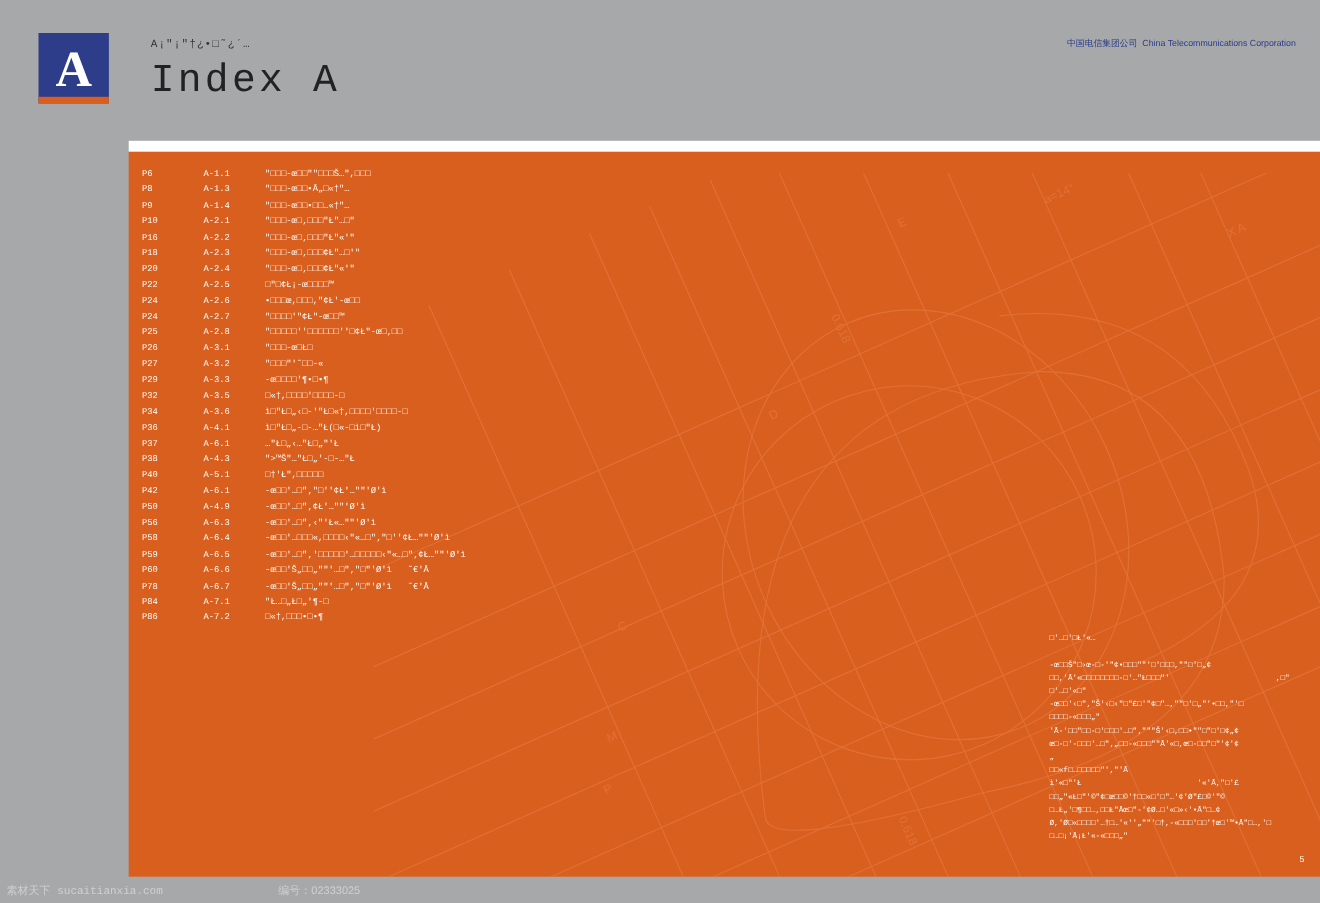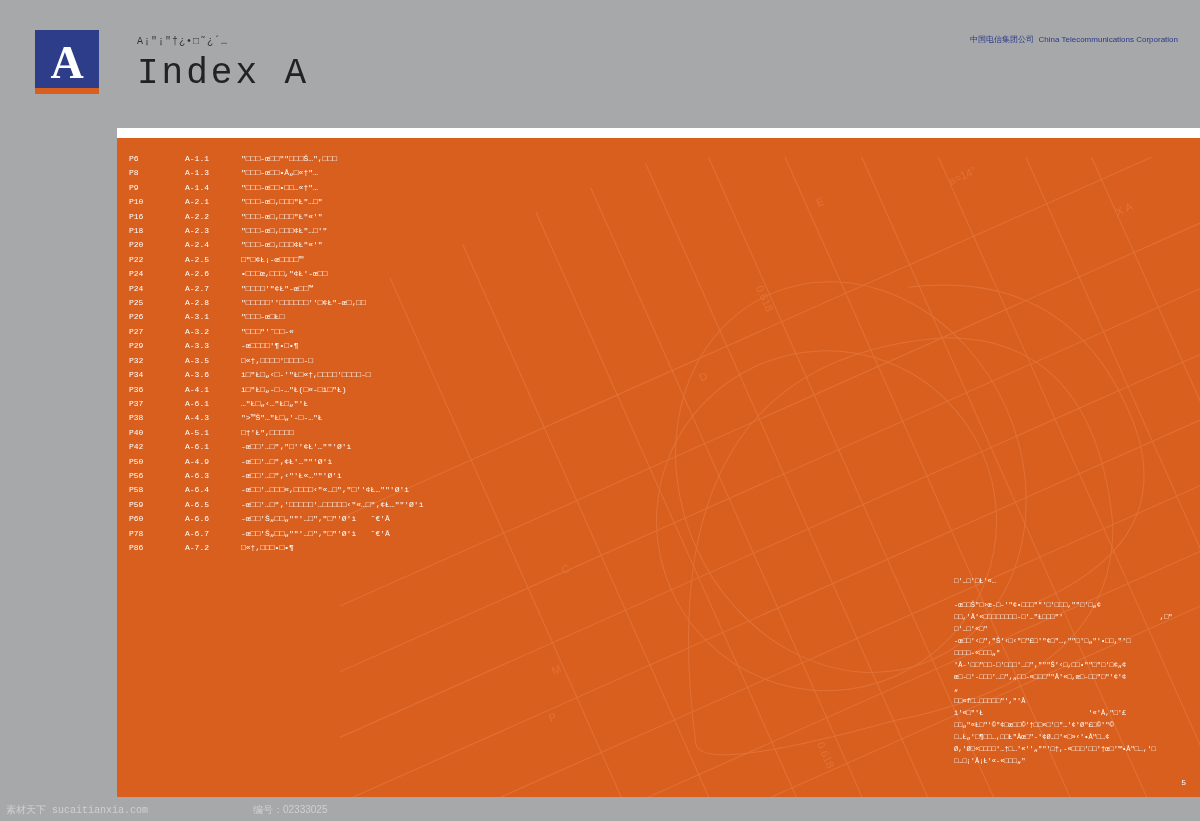--- a/index.html
+++ b/index.html
@@ -340,20 +340,25 @@
         <span class="idx-page">P60</span>
         <span class="idx-code">A-6.6</span>
         <span class="idx-desc">-œ□□'Š„□□„""'…□"‚"□"'Ø'ì   ˜€'Å</span>
       </div>
       <div class="index-row">
         <span class="idx-page">P78</span>
         <span class="idx-code">A-6.7</span>
         <span class="idx-desc">-œ□□'Š„□□„""'…□"‚"□"'Ø'ì   ˜€'Å</span>
       </div>
       <div class="index-row">
+        <span class="idx-page">P84</span>
+        <span class="idx-code">A-7.1</span>
+        <span class="idx-desc">"Ł…□„Ł□„'¶-□</span>
+      </div>
+      <div class="index-row">
         <span class="idx-page">P86</span>
         <span class="idx-code">A-7.2</span>
         <span class="idx-desc">□«†,□□□•□•¶</span>
       </div>
     </div>
 
   <div class="notes-block">□'…□'□Ł'«…
 
 -œ□□Š"□›œ-□-'"¢•□□□""'□'□□□,""□'□„¢
 □□,'Å'«□□□□□□□□-□'…"Ł□□□"'                       ,□"

